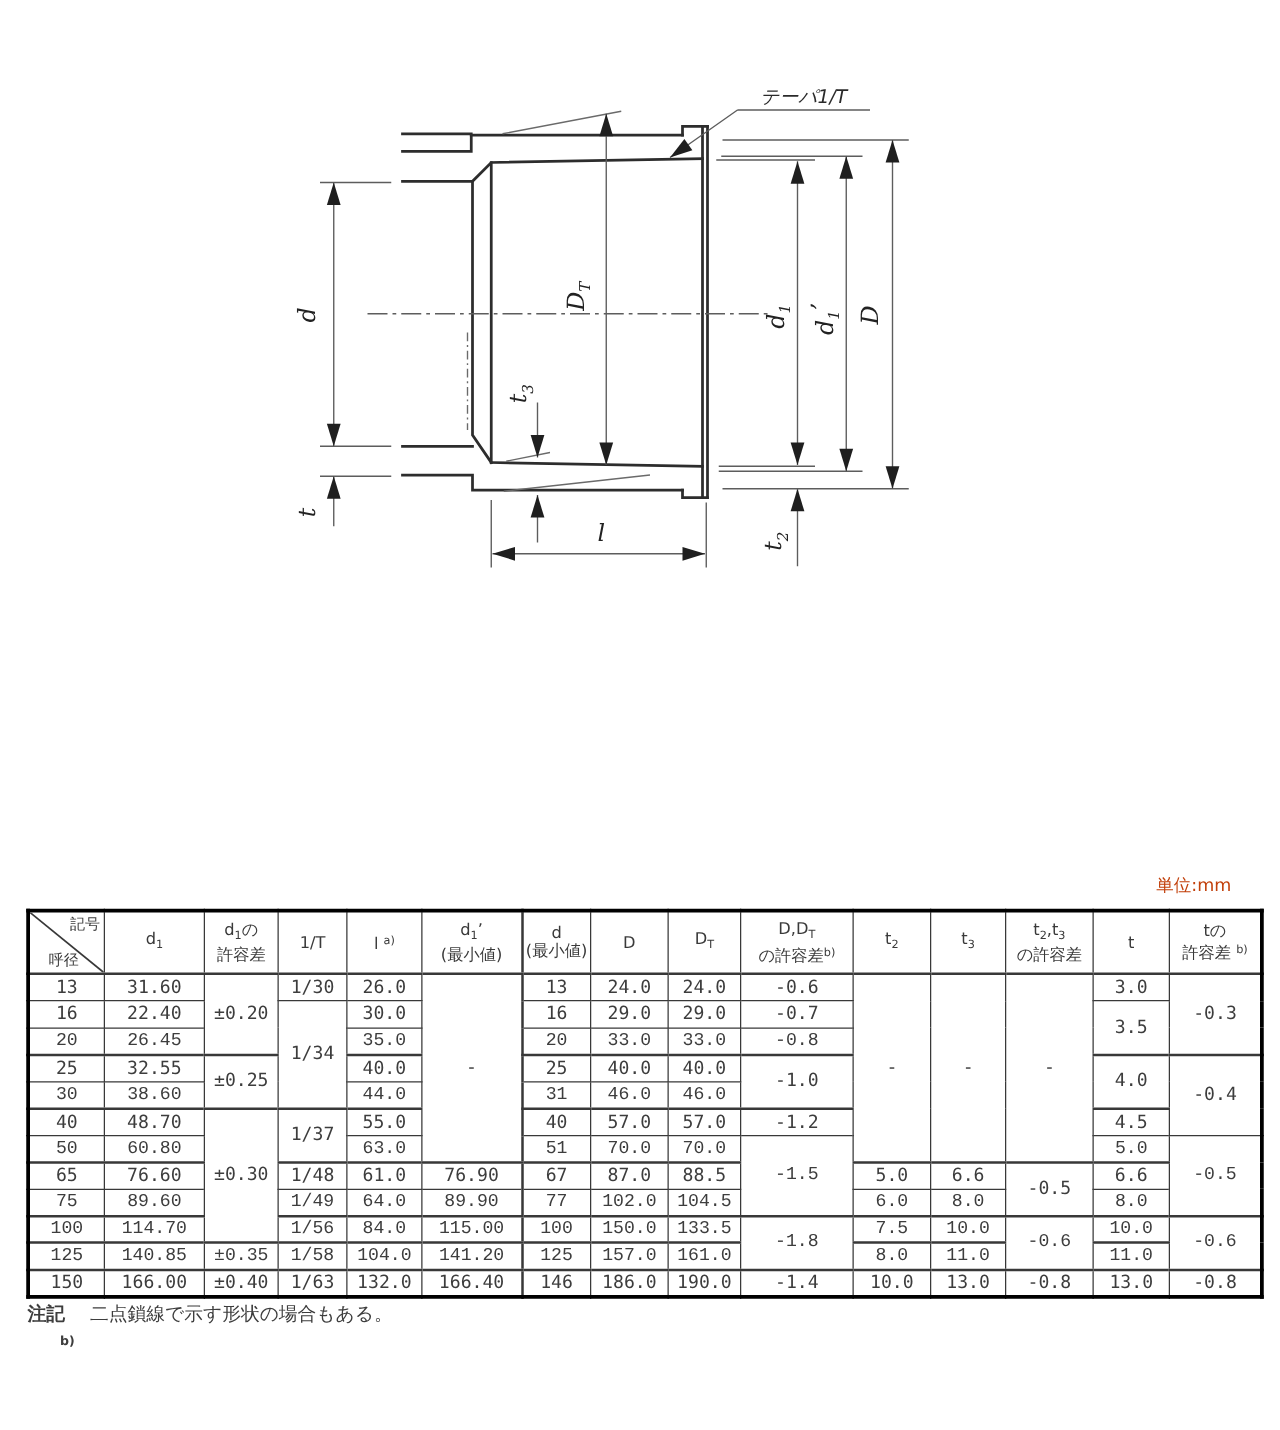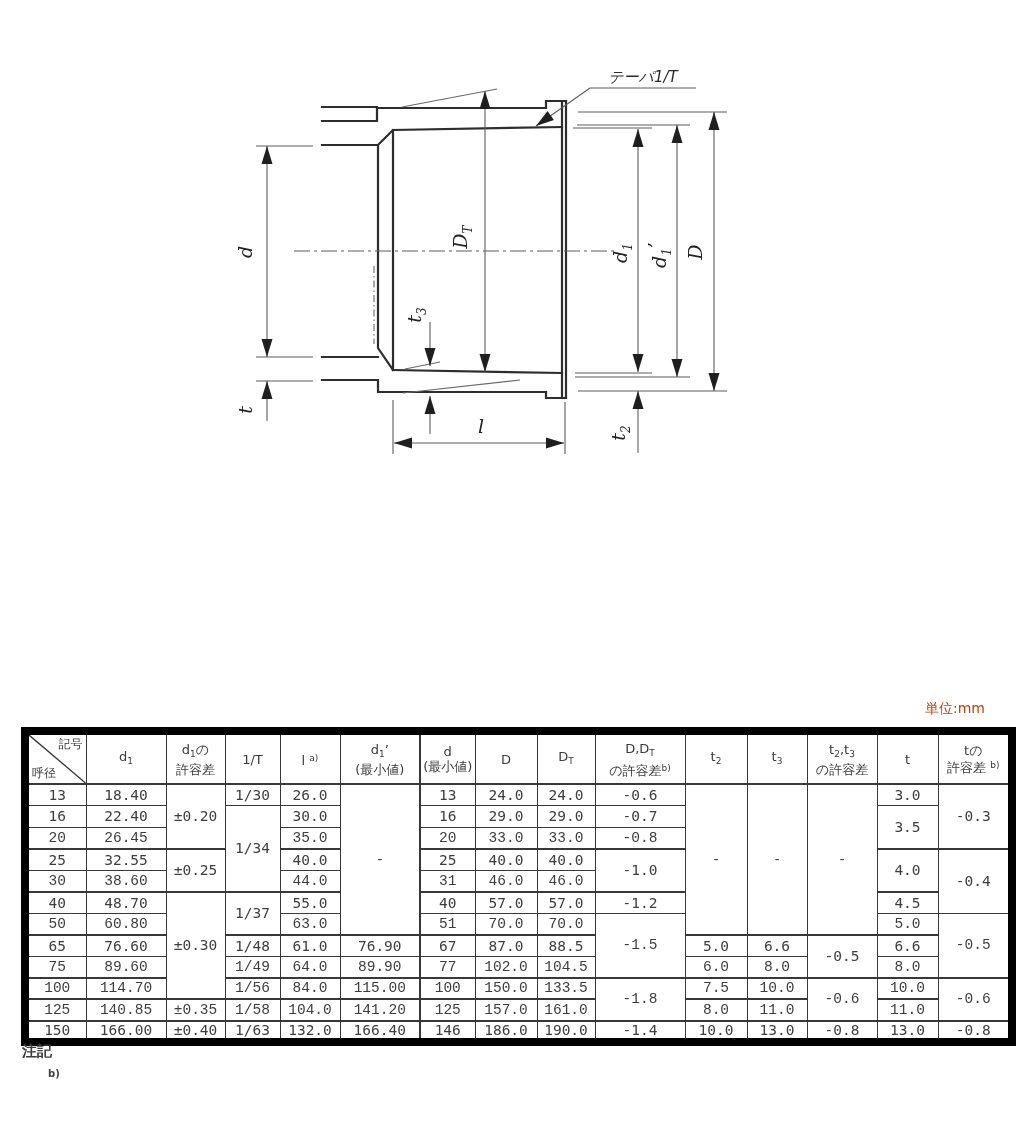--- a/index.html
+++ b/index.html
@@ -11,37 +11,37 @@
   .thin{stroke:#6a6a6a;stroke-width:1.1;fill:none;}
   .dim{stroke:#5d5d5d;stroke-width:1.1;fill:none;}
   .ah{fill:#1f1f1f;stroke:none;}
   .dlabel{font-family:"DejaVu Serif",serif;font-style:italic;font-size:19px;fill:#222;}
   .dlabel .ssub{font-size:12px;}
   .taper-text{font-family:"DejaVu Sans",sans-serif;font-style:italic;font-size:15px;fill:#2a2a2a;}
   
   #unit{position:absolute;left:925px;top:700px;width:84px;text-align:left;font-size:14px;color:#c2410c;}
   
   #dimtable{position:absolute;left:21px;top:727px;border-collapse:collapse;table-layout:fixed;
-            border:8px solid #000000;}
+            border:3px solid #000000;}
   #dimtable th,#dimtable td{border:1px solid #383838;padding:0;text-align:center;vertical-align:middle;
             font-weight:normal;}
   #dimtable thead th{border-bottom:2px solid #383838;height:48px;font-size:13px;line-height:15px;color:#3a3a3a;}
   #dimtable thead th div{line-height:15px;}
   #dimtable tbody tr{height:21.5px;}
   #dimtable tbody td{font-family:"DejaVu Sans Mono",monospace;font-size:14.5px;color:#3d3d3d;}
   #dimtable sub{font-size:9px;vertical-align:-3px;}
   #dimtable sup{font-size:9px;vertical-align:4px;}
   #dimtable tr.gend > td{border-bottom-width:2px;font-family:Liberation Mono, monospace;}
   #dimtable td.gb{border-bottom-width:2px;}
   #dimtable .col6{border-left-width:2px;}
   th.corner{position:relative;}
   th.corner svg{position:absolute;left:0;top:0;width:100%;height:100%;}
   th.corner svg line{stroke:#383838;stroke-width:1.4;}
   th.corner .ctop{position:absolute;top:2px;right:3px;font-size:12px;}
-  th.corner .cbot{position:absolute;bottom:2px;left:3px;font-size:12px;}
+  th.corner .cbot{position:absolute;bottom:2px;left:15px;font-size:12px;}
   
   #notes{position:absolute;left:22px;top:1041px;width:760px;font-size:15px;color:#3d3d3d;}
   .note{display:flex;line-height:21.5px;}
   .note .nlabel{flex:0 0 50px;font-weight:bold;}
   .note.indent .nlabel{padding-left:26px;box-sizing:border-box;}
   .note sub{font-size:9px;vertical-align:-3px;}
   .note sup{font-size:10px;vertical-align:4px;}
 </style>
 </head>
 <body>
@@ -215,21 +215,21 @@
           </th>
           <th class="col14">
             <div>tの</div>
             <div>許容差 <sup>b)</sup></div>
           </th>
         </tr>
     </thead>
     <tbody id="tbody">
         <tr>
           <td class="col0">13</td>
-          <td class="col1">18.40</td>
+          <td class="col1">31.60</td>
           <td rowspan="3" class="col2 gb">±0.20</td>
           <td class="col3">1/30</td>
           <td class="col4">26.0</td>
           <td rowspan="7" class="col5 gb">-</td>
           <td class="col6">13</td>
           <td class="col7">24.0</td>
           <td class="col8">24.0</td>
           <td class="col9">-0.6</td>
           <td rowspan="7" class="col10 gb">-</td>
           <td rowspan="7" class="col11 gb">-</td>
@@ -373,19 +373,20 @@
           <td class="col12">-0.8</td>
           <td class="col13">13.0</td>
           <td class="col14">-0.8</td>
         </tr>
       </tbody>
   </table>
 
   <div id="notes">
       <div class="note">
         <span class="nlabel">注記</span>
+        <span class="ntext">二点鎖線で示す形状の場合もある。</span>
       </div>
       <div class="note indent">
         <span class="nlabel"><sup>b)</sup></span>
       </div>
     </div>
 
 </div>
 
 </body></html>

